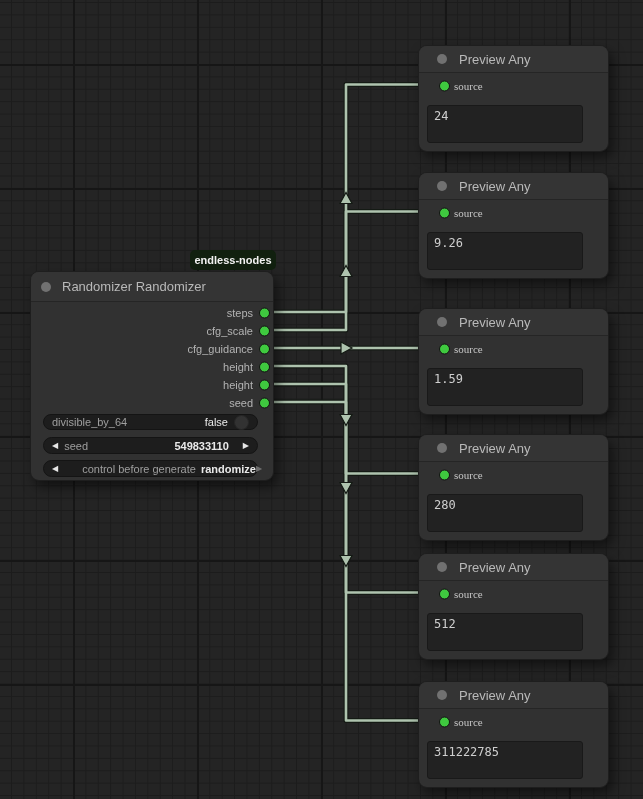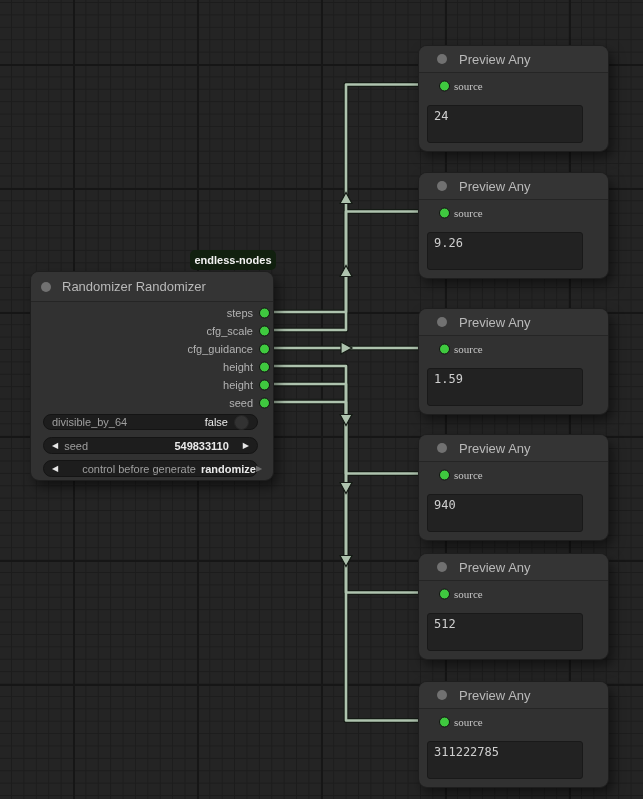--- a/index.html
+++ b/index.html
@@ -206,21 +206,21 @@
   <div class="node pnode" style="top:434px">
     <div class="nhead">
       <span class="tdot"></span>
       <span class="ntitle">Preview Any</span>
     </div>
     <div class="prow">
       <span class="port in"></span>
       <span class="plabel">source</span>
     </div>
     <div class="ptext">
-      <span>940</span>
+      <span>280</span>
     </div>
   </div>
 
   <div class="node pnode" style="top:553px">
     <div class="nhead">
       <span class="tdot"></span>
       <span class="ntitle">Preview Any</span>
     </div>
     <div class="prow">
       <span class="port in"></span>

